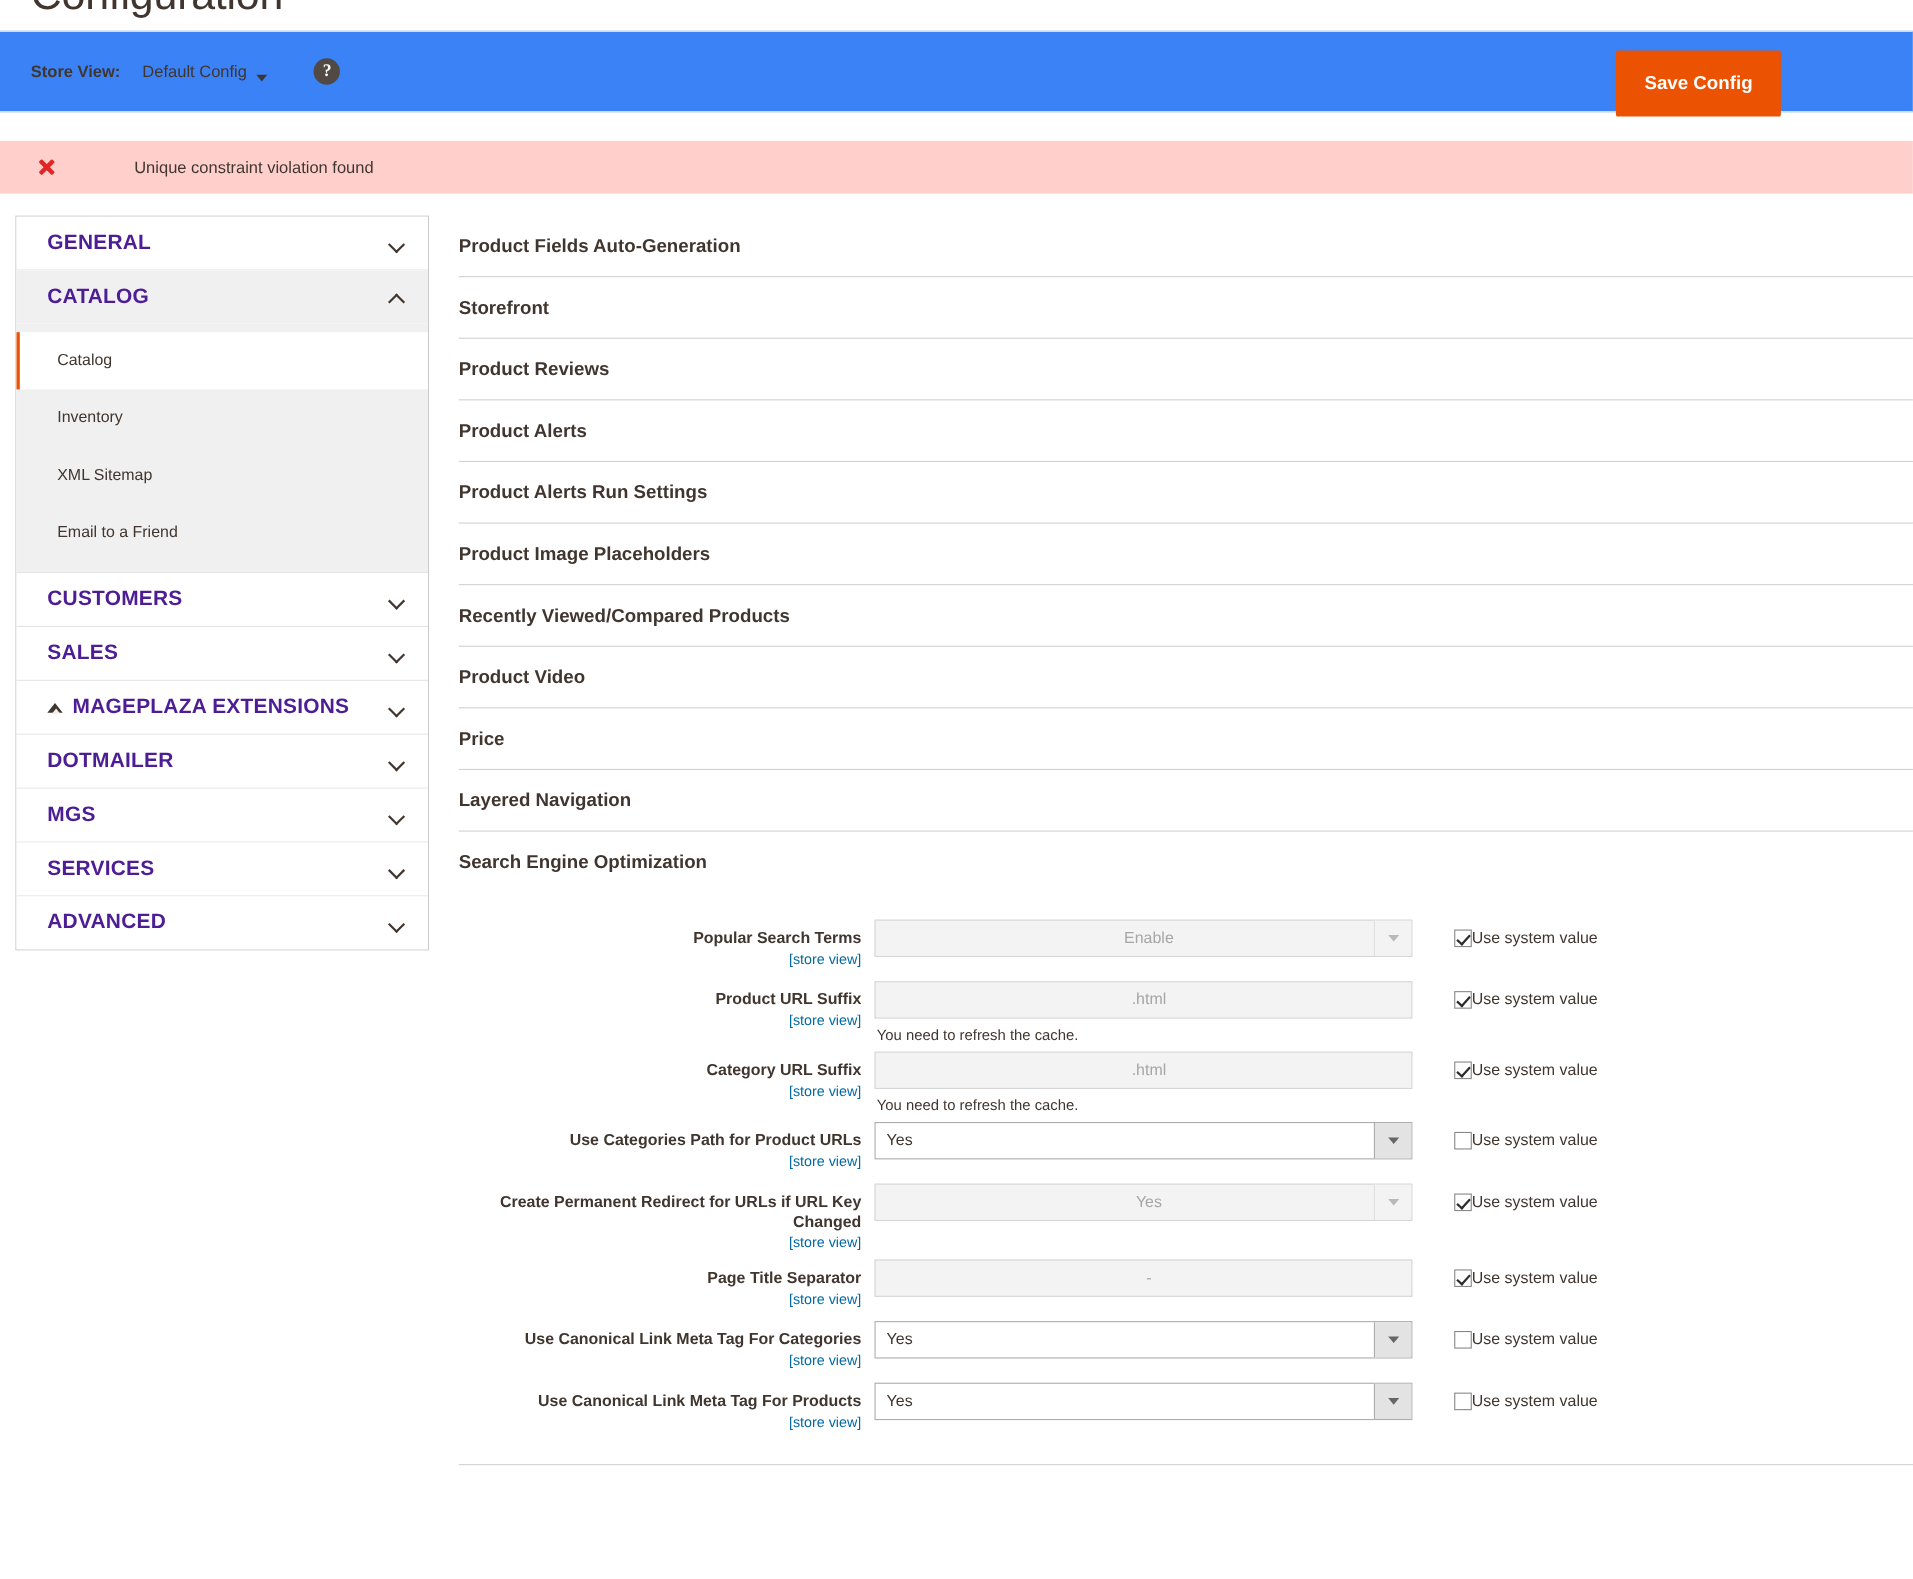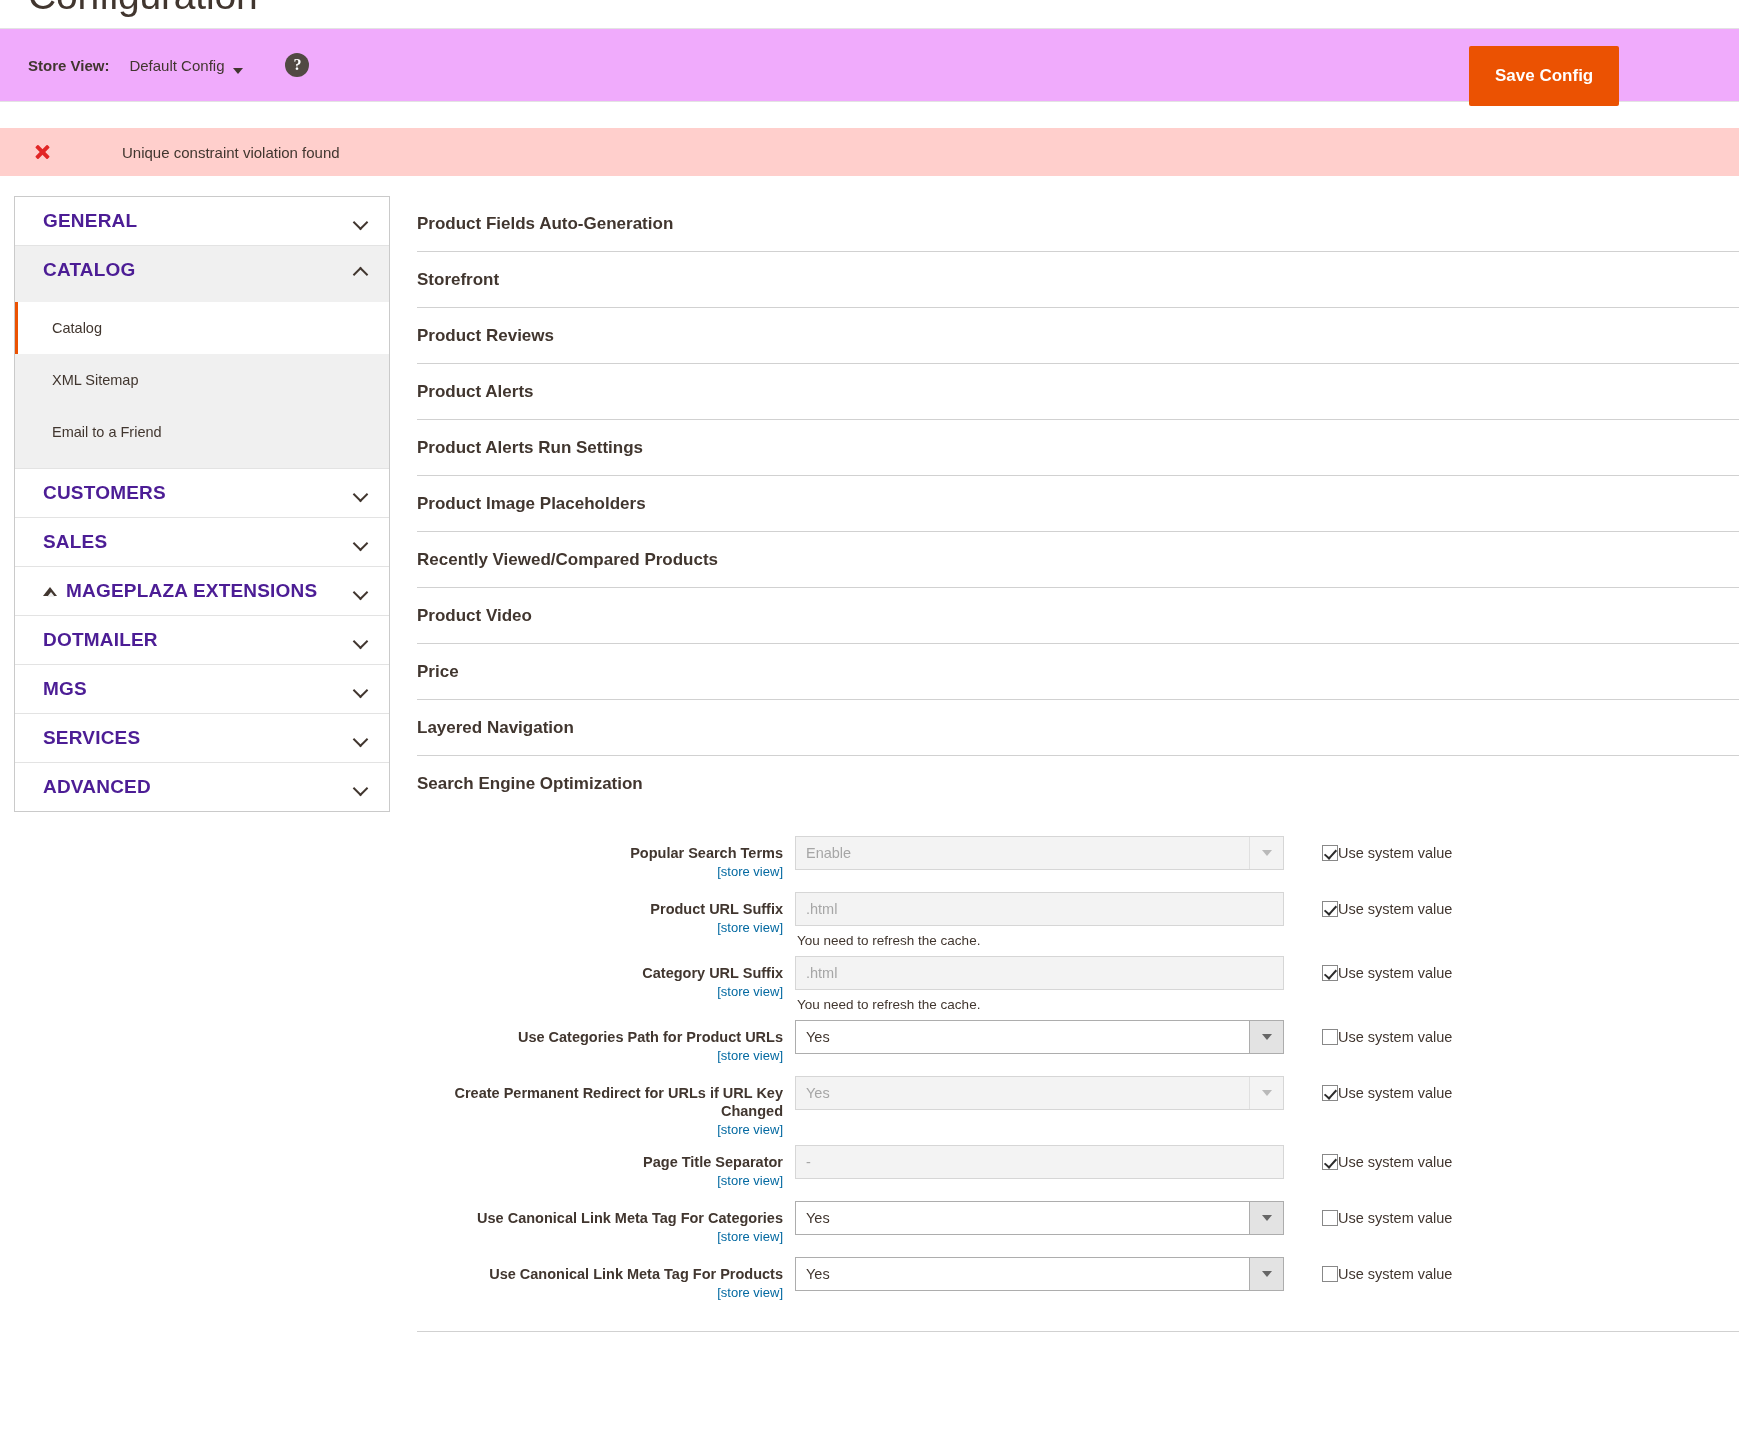--- a/index.html
+++ b/index.html
@@ -17,21 +17,21 @@
   .page-title-clip {
     position: absolute; left: 28px; top: -26px;
     font-size: 39px; font-weight: 400; color: #41362f;
     letter-spacing: -0.2px;
     white-space: nowrap;
   }
 
   
   .store-bar {
     position: absolute; left: 0; top: 28px; width: 1739px; height: 74px;
-    background: #f0abfc;
+    background: #3b82f6;
     border-top: 1px solid #e3e3e3;
     border-bottom: 1px solid #e3e3e3;
     display: flex; align-items: center;
   }
   .store-label {
     margin-left: 28px;
     font-size: 15px; font-weight: 700; color: #41362f;
   }
   .store-switcher {
     margin-left: 20px; font-size: 15px; color: #41362f;
@@ -179,21 +179,21 @@
   .field-ctrl-col { width: 490px; flex: none; }
   .ctrl-box {
     width: 489px; height: 34px;
     border: 1px solid #adadad;
     background: #ffffff;
     display: flex; align-items: center;
     font-size: 14.5px; color: #41362f;
     position: relative;
   }
   .ctrl-box.disabled {
-    background: #f3f3f3; border-color: #d6d6d6; color: #a6a6a6;
+    background: #f3f3f3; border-color: #d6d6d6; color: #a6a6a6; justify-content: center;
   }
   .ctrl-box .val { padding-left: 10px; }
   .sel-arrow {
     position: absolute; right: 0; top: 0; bottom: 0;
     width: 34px; border-left: 1px solid #adadad;
     background: #e3e3e3;
     display: flex; align-items: center; justify-content: center;
   }
   .ctrl-box.disabled .sel-arrow { background: #f3f3f3; border-left-color: #e0e0e0; }
   .sel-arrow i {
@@ -265,20 +265,23 @@
     <div class="nav-section active">
       <div class="nav-section-head">
         <span class="lbl">
             <span>CATALOG</span>
           </span>
         <span class="chev up"></span>
       </div>
       <div class="nav-sub">
         <div class="nav-sub-item current">
           <span>Catalog</span>
+        </div>
+        <div class="nav-sub-item">
+          <span>Inventory</span>
         </div>
         <div class="nav-sub-item">
           <span>XML Sitemap</span>
         </div>
         <div class="nav-sub-item">
           <span>Email to a Friend</span>
         </div>
       </div>
     </div>
 

